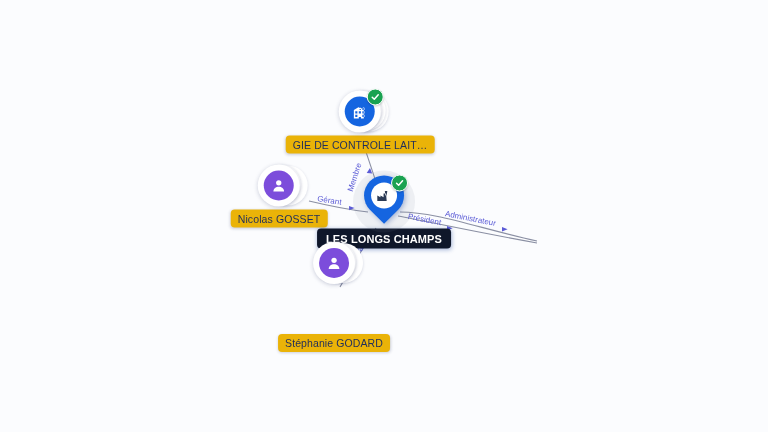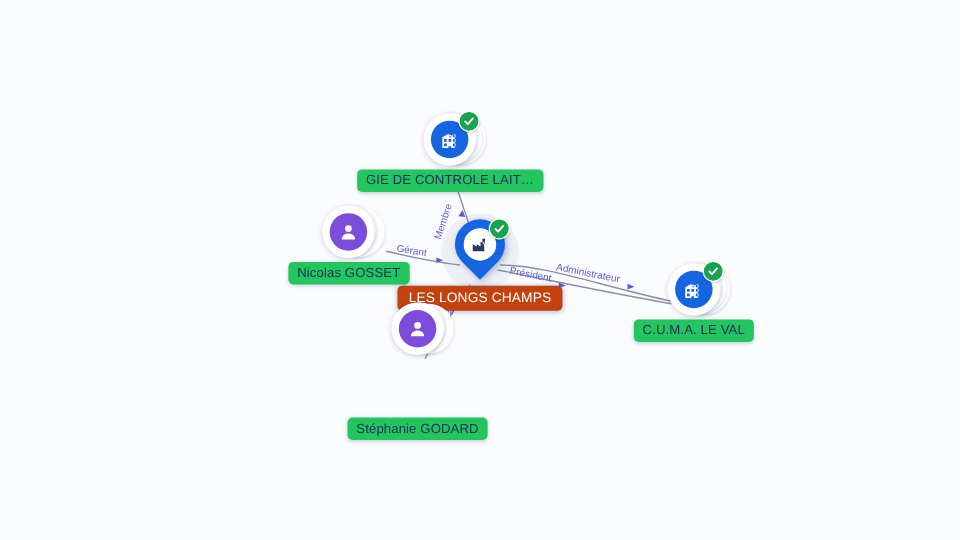--- a/index.html
+++ b/index.html
@@ -103,33 +103,33 @@
     display: flex; align-items: center; justify-content: center;
     right: -3px; top: -2px;
     box-shadow: 0 1px 2px rgba(0,0,0,.2);
   }
   .badge svg { display: block; }
   .badge.on-pin { right: -4px; top: -1px; }
 
   
   .node-label {
     margin-top: 3px;
-    background: #22c55e;
+    background: #eab308;
     color: #1f2d5c;
     font-size: 10.5px;
     padding: 3px 7px;
     border-radius: 4px;
     white-space: nowrap;
     box-shadow: 0 1px 3px rgba(30,40,90,.20);
     letter-spacing: .1px;
   }
   .node-label.primary {
-    background: #c2410c;
+    background: #0f172a;
     color: #ffffff;
-    font-weight: 400;
+    font-weight: 700;
     box-shadow: 0 1px 4px rgba(20,60,150,.35);
     padding: 4px 9px;
     font-size: 11px;
   }
 </style>
 </head>
 <body>
 
 <div id="graph-canvas">
 
@@ -210,40 +210,20 @@
         <div class="badge on-pin">
           <svg width="9" height="9" viewBox="0 0 24 24" fill="none" stroke="#ffffff" stroke-width="4" stroke-linecap="round" stroke-linejoin="round">
             <path d="M4 12.5 L9.5 18 L20 6"></path>
           </svg>
         </div>
       </div>
     </div>
     <div class="node-label primary">LES LONGS CHAMPS</div>
   </div>
 
-  <div class="node" style="left:555px; top:242px;">
-    <div class="node-visual">
-      <div class="stack s1"></div>
-      <div class="stack s2"></div>
-      <div class="stack s3"></div>
-      <div class="disc">
-        <div class="disc-inner org">
-          <svg width="17" height="17" viewBox="0 0 24 24" fill="#ffffff">
-            <path d="M3 21V9l7-4v4l7-4v16h-4v-5h-3v5H3zm2-2h3v-3H5v3zm0-5h3v-3H5v3zm5 5h3v-3h-3v3zm0-5h3v-3h-3v3zm0-5h3V6h-3v3zm5 10h3v-3h-3v3zm0-5h3v-3h-3v3zm0-5h3V6h-3v3z"></path>
-          </svg>
-        </div>
-        <div class="badge">
-          <svg width="9" height="9" viewBox="0 0 24 24" fill="none" stroke="#ffffff" stroke-width="4" stroke-linecap="round" stroke-linejoin="round">
-            <path d="M4 12.5 L9.5 18 L20 6"></path>
-          </svg>
-        </div>
-      </div>
-    </div>
-    <div class="node-label">C.U.M.A. LE VAL</div>
-  </div>
 
   <div class="node" style="left:334px; top:297px;gap:47px;">
     <div class="node-visual">
       <div class="stack s1"></div>
       <div class="stack s3"></div>
       <div class="disc">
         <div class="disc-inner person">
           <svg width="16" height="16" viewBox="0 0 24 24" fill="#ffffff">
             <circle cx="12" cy="8" r="4"></circle>
             <path d="M4 21c0-4.4 3.6-7 8-7s8 2.6 8 7z"></path>

